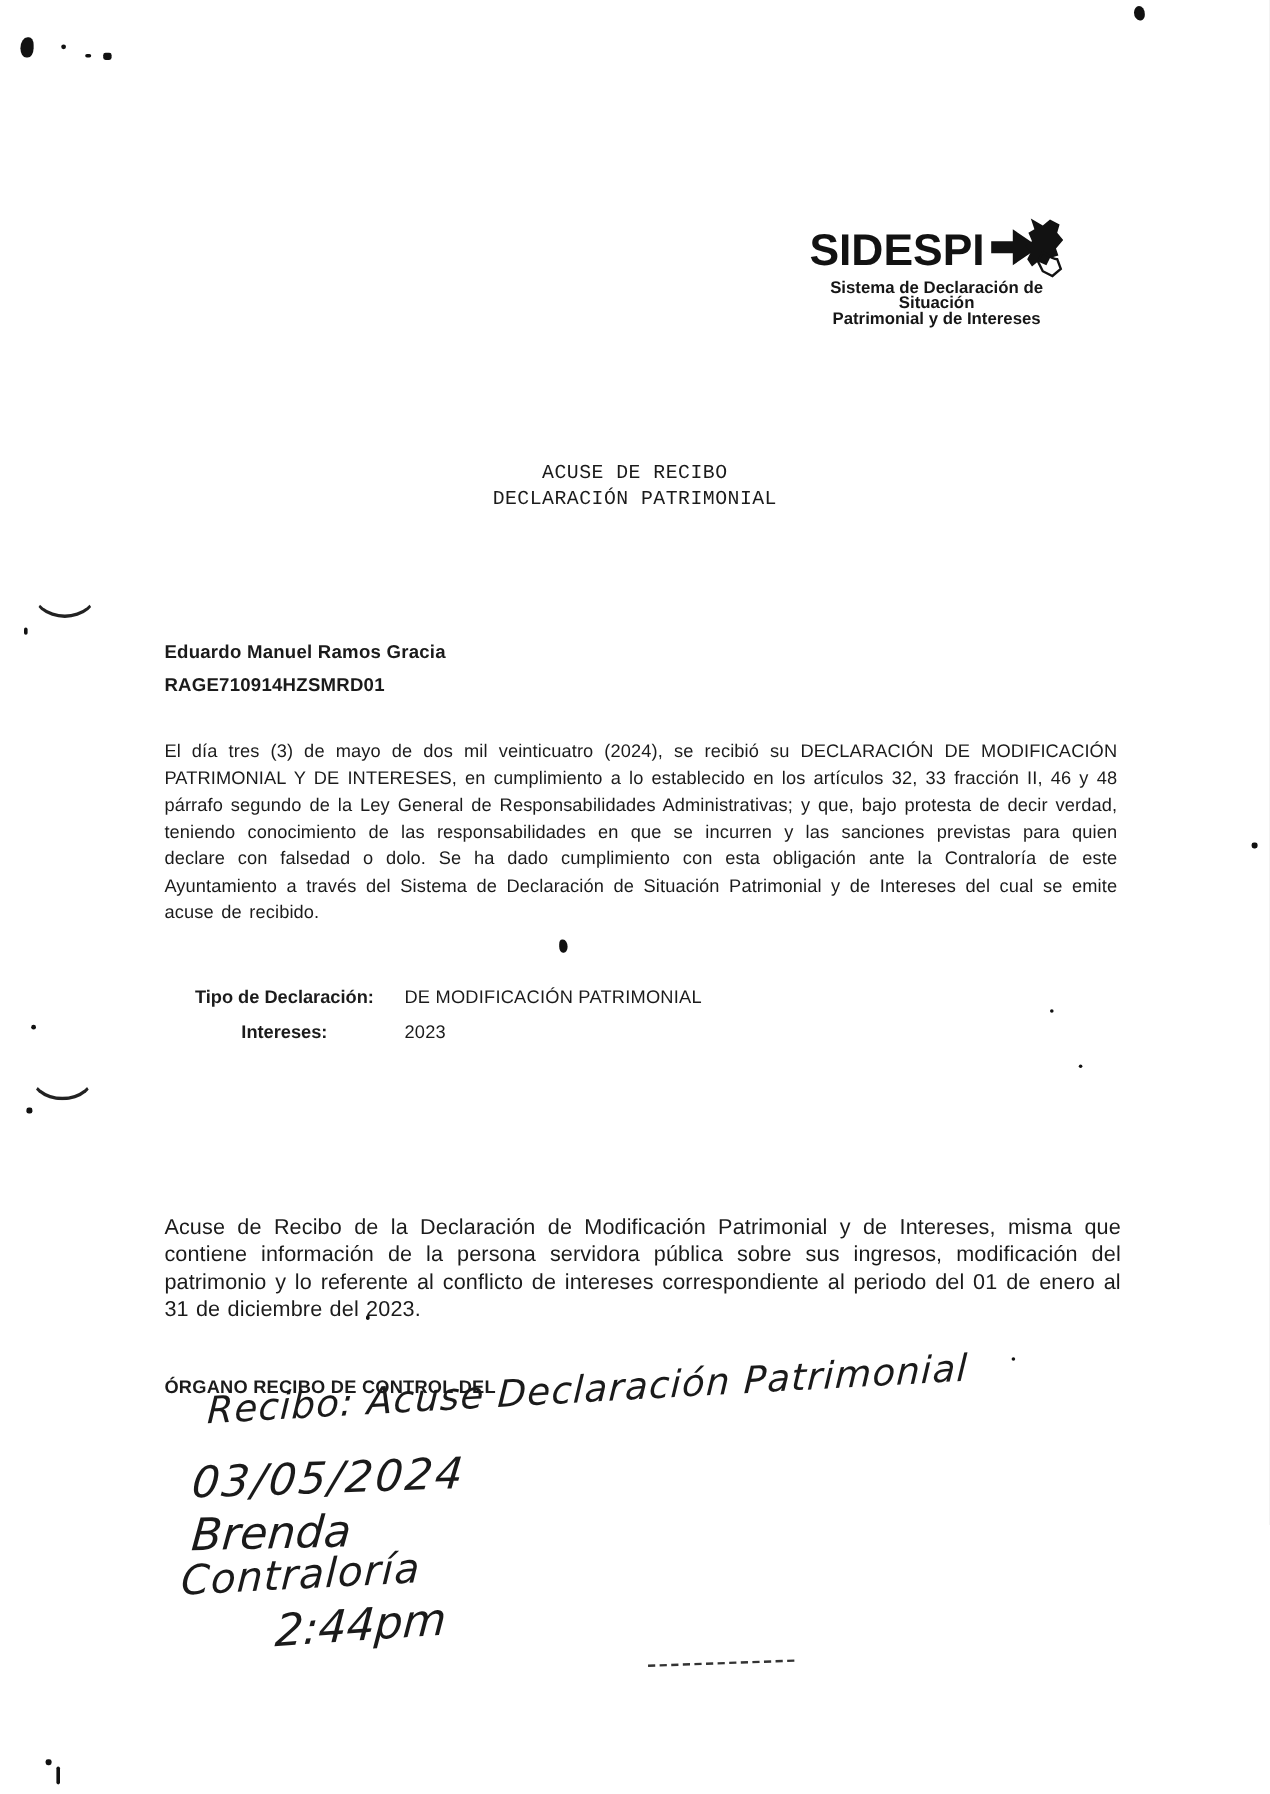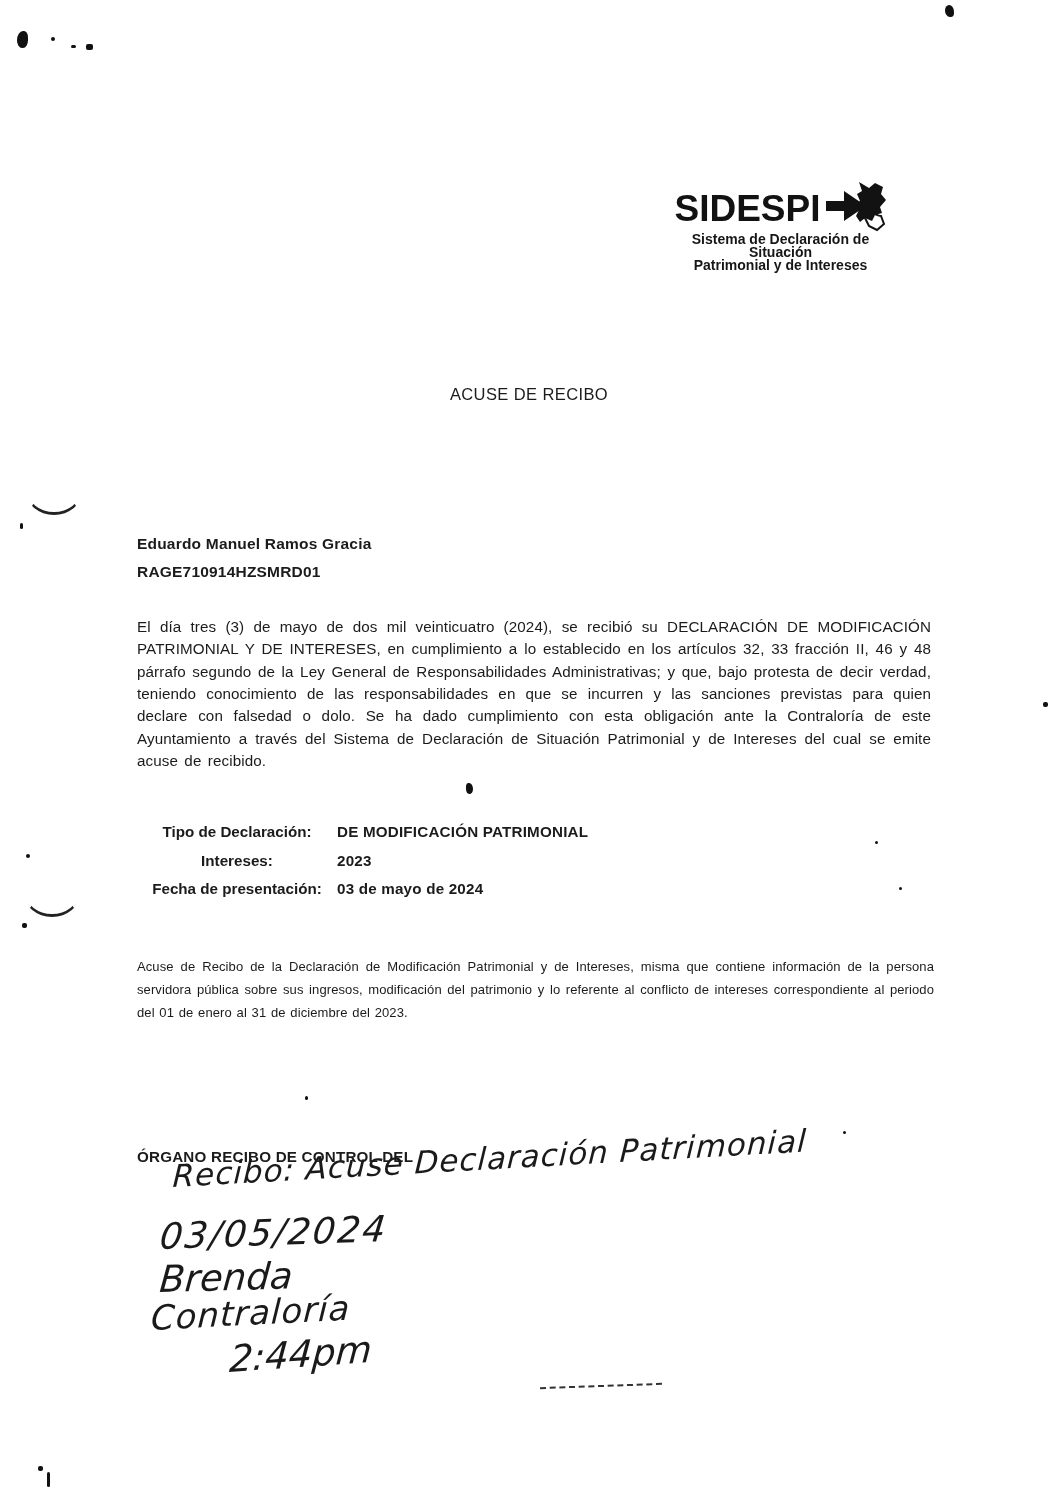--- a/index.html
+++ b/index.html
@@ -53,20 +53,21 @@
     position: absolute;
     left: 0;
     top: 383px;
     width: 1058px;
     text-align: center;
     font-size: 16.5px;
     font-weight: 500;
     letter-spacing: 0.4px;
     line-height: 22px;
     color: #1b1b1b;
+    font-family: Liberation Mono, monospace;
   }
 
   
   .recipient {
     position: absolute;
     left: 137px;
     top: 530px;
     font-size: 15.5px;
     font-weight: 700;
     line-height: 28px;
@@ -85,27 +86,27 @@
   }
   .details {
     position: absolute;
     left: 137px;
     top: 822px;
     width: 794px;
     font-size: 15.2px;
   }
   .detail-row { display: flex; margin-bottom: 9.5px; line-height: 19px; text-align: center; }
   .detail-label { font-weight: 700; width: 200px; flex: 0 0 200px; }
-  .detail-value { font-weight: 700; letter-spacing: 0.2px; }
+  .detail-value { font-weight: 400; letter-spacing: 0.2px; }
   .acuse-par {
     position: absolute;
     left: 137px;
-    top: 942px;
+    top: 993px;
     width: 797px;
-    font-size: 13px;
+    font-size: 18px;
     line-height: 23px;
     text-align: justify;
     letter-spacing: 0.1px;
     word-spacing: 1px;
   }
   .organ-heading {
     position: absolute;
     left: 137px;
     top: 1148px;
     font-size: 15.2px;
@@ -180,41 +181,38 @@
       </span>
     </div>
     <div class="logo-tagline">
       <div>Sistema de Declaración de Situación</div>
       <div>Patrimonial y de Intereses</div>
     </div>
   </div>
 
   <div class="doc-title">
     <div>ACUSE DE RECIBO</div>
+    <div>DECLARACIÓN PATRIMONIAL</div>
   </div>
 
   <div class="recipient">
     <div>Eduardo Manuel Ramos Gracia</div>
     <div>RAGE710914HZSMRD01</div>
   </div>
 
   <p class="body-par">El día tres (3) de mayo de dos mil veinticuatro (2024), se recibió su DECLARACIÓN DE MODIFICACIÓN PATRIMONIAL Y DE INTERESES, en cumplimiento a lo establecido en los artículos 32, 33 fracción II, 46 y 48 párrafo segundo de la Ley General de Responsabilidades Administrativas; y que, bajo protesta de decir verdad, teniendo conocimiento de las responsabilidades en que se incurren y las sanciones previstas para quien declare con falsedad o dolo. Se ha dado cumplimiento con esta obligación ante la Contraloría de este Ayuntamiento a través del Sistema de Declaración de Situación Patrimonial y de Intereses del cual se emite acuse de recibido.</p>
 
   <div class="details">
     <div class="detail-row">
       <span class="detail-label">Tipo de Declaración:</span>
       <span class="detail-value">DE MODIFICACIÓN PATRIMONIAL</span>
     </div>
     <div class="detail-row">
       <span class="detail-label">Intereses:</span>
       <span class="detail-value">2023</span>
-    </div>
-    <div class="detail-row">
-      <span class="detail-label">Fecha de presentación:</span>
-      <span class="detail-value">03 de mayo de 2024</span>
     </div>
   </div>
 
   <p class="acuse-par">Acuse de Recibo de la Declaración de Modificación Patrimonial y de Intereses, misma que contiene información de la persona servidora pública sobre sus ingresos, modificación del patrimonio y lo referente al conflicto de intereses correspondiente al periodo del 01 de enero al 31 de diciembre del 2023.</p>
 
   <div class="organ-heading">ÓRGANO RECIBO DE CONTROL DEL</div>
 
   <div class="hand hand-1">Recibo: Acuse Declaración Patrimonial</div>
   <div class="hand hand-2">03/05/2024</div>
   <div class="hand hand-3">Brenda</div>

